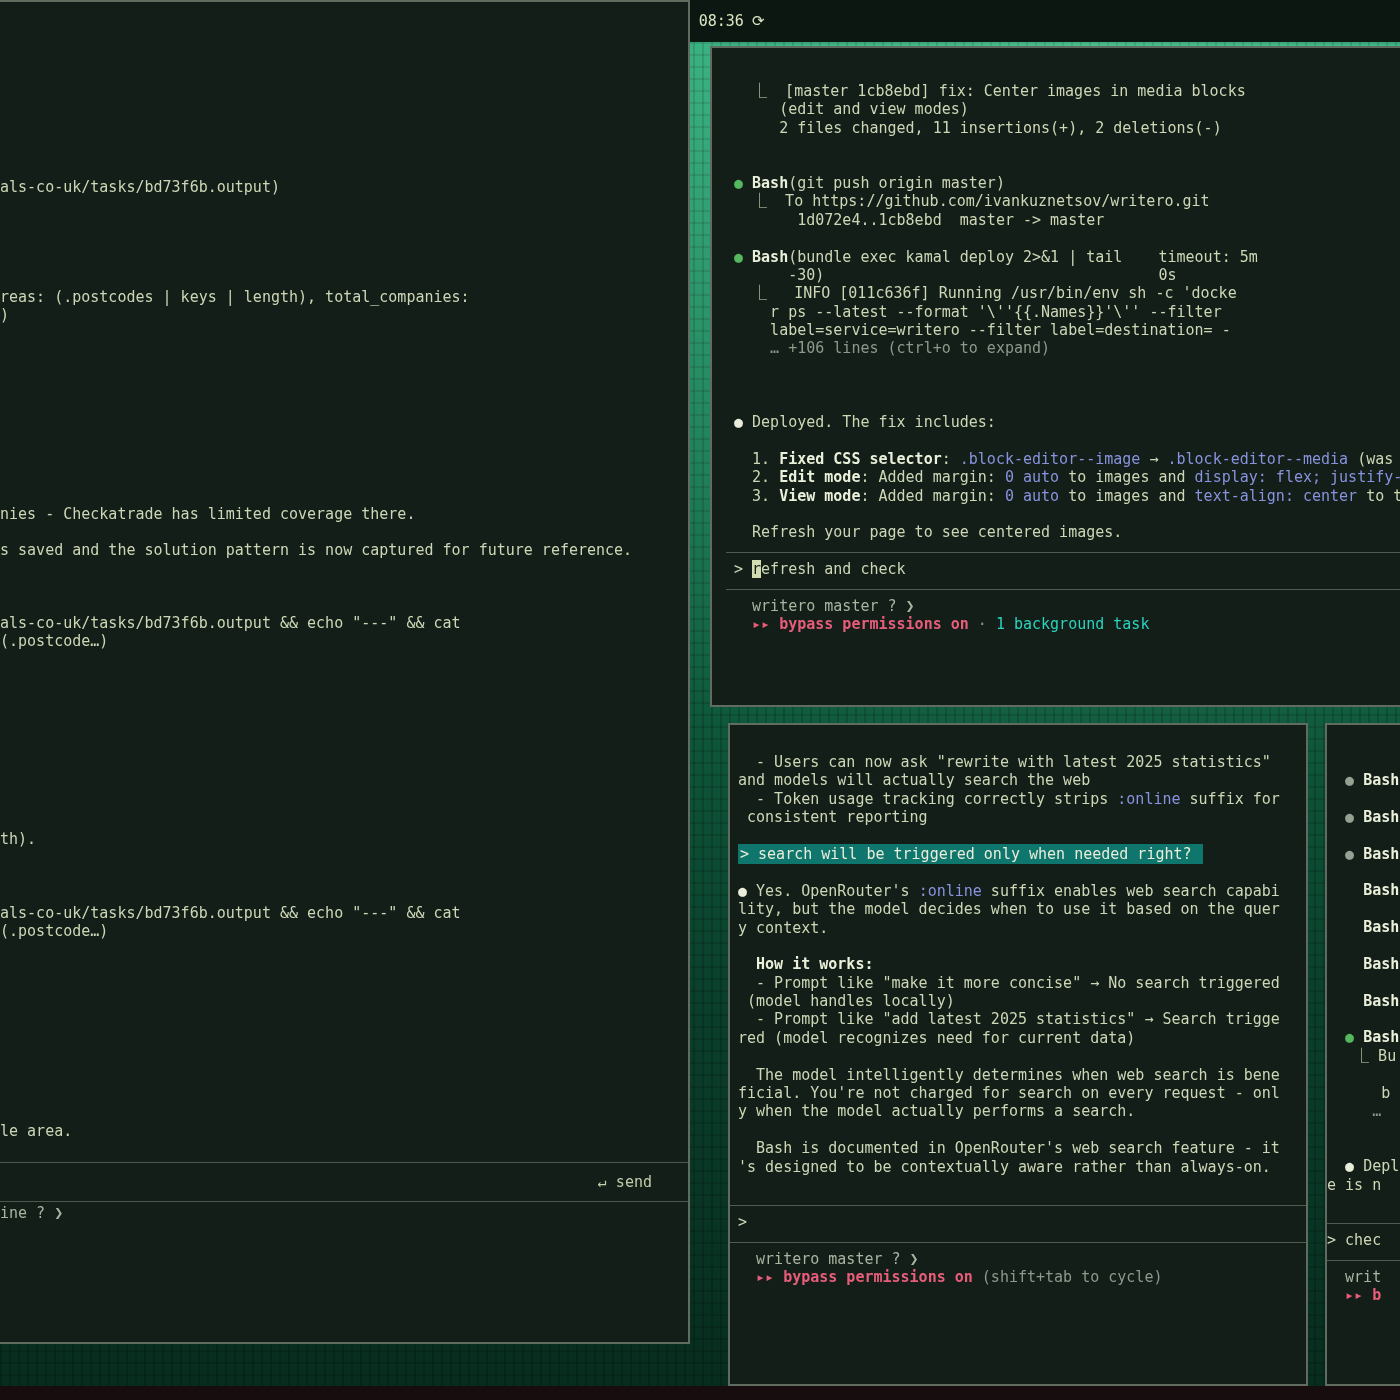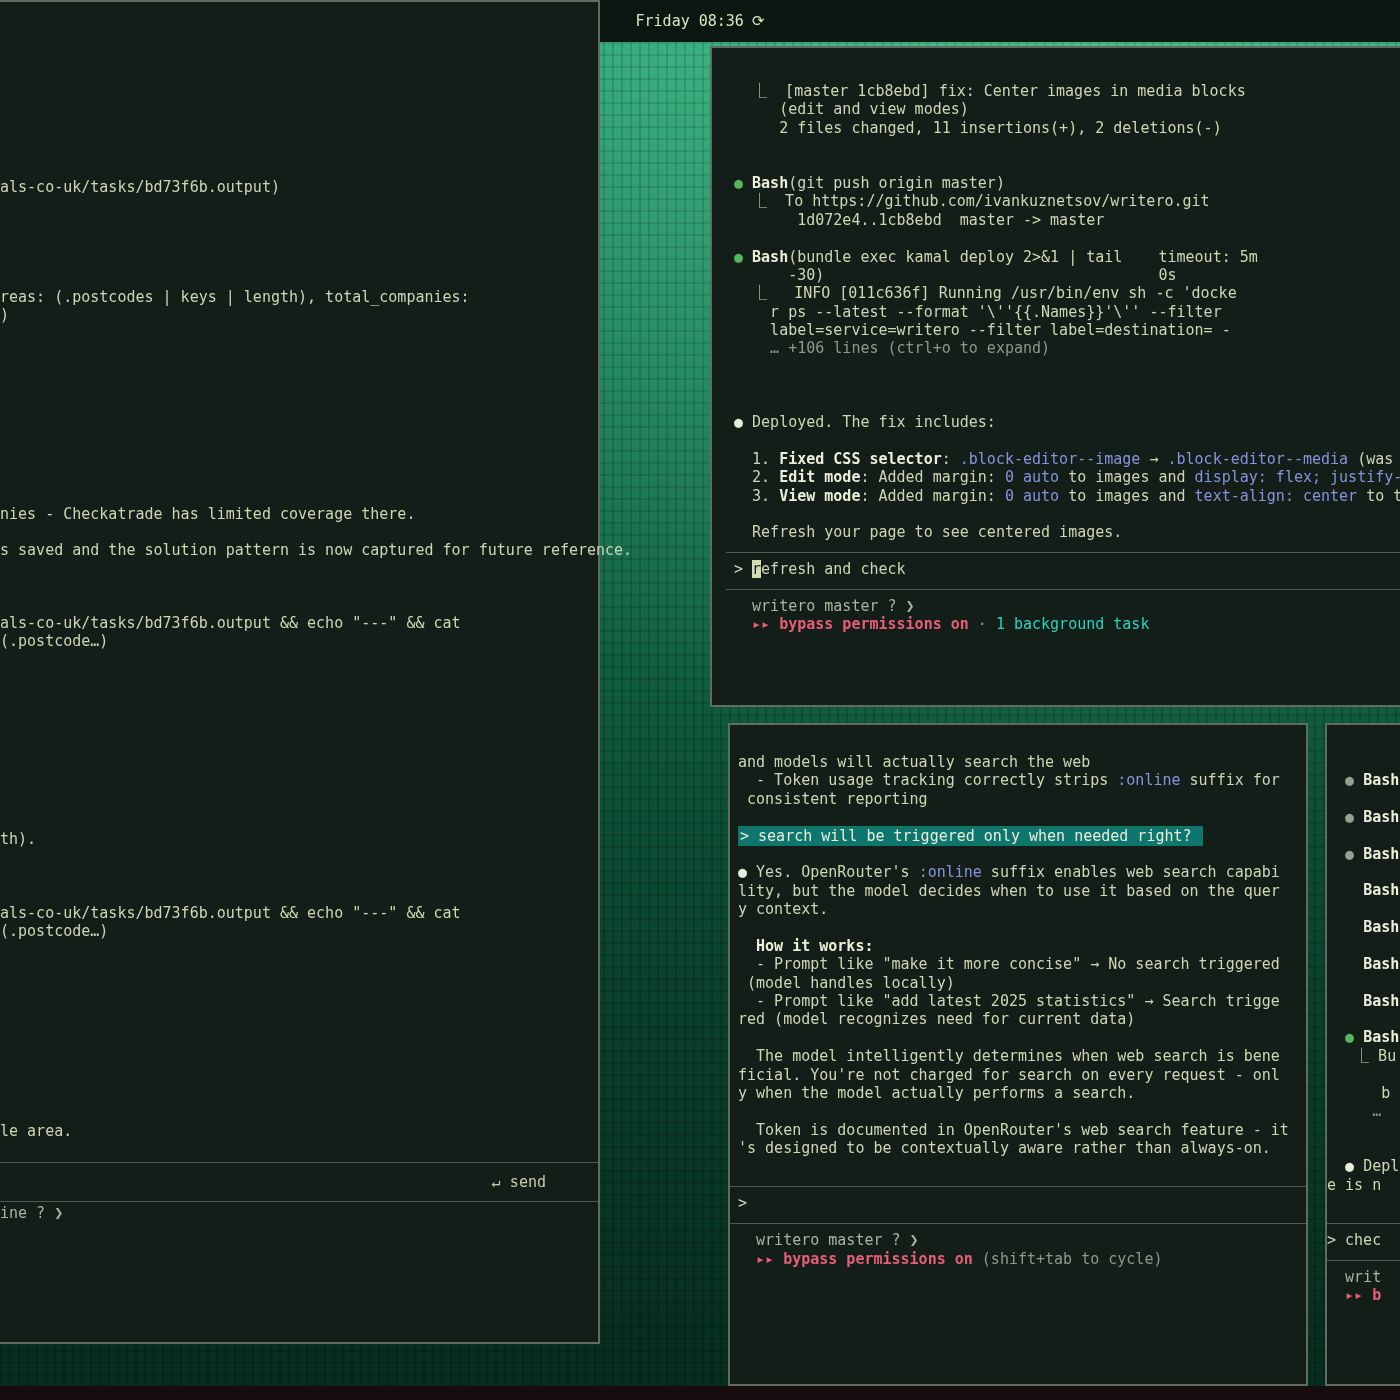--- a/index.html
+++ b/index.html
@@ -14,21 +14,21 @@
   }
   .topbar{
     position:absolute;left:0;top:0;width:1400px;height:42px;
     background:#0c1712;color:#dce6c2;font-size:15px;
     display:flex;align-items:center;justify-content:center;gap:8px;
   }
   .pane{
     position:absolute;background:#141e18;box-sizing:border-box;
     border:2px solid #5f6c5f;color:#cdd7b6;
   }
-  #pane-left{left:0;top:42;width:600px;height:1344px;border-left:none;}
+  #pane-left{left:0;top:42;width:690px;height:1344px;border-left:none;}
   #pane-top-right{left:710px;top:46px;width:692px;height:661px;padding:34px 0 0 22px;overflow:hidden;}
   #pane-bottom-middle{left:728px;top:723px;width:580px;height:663px;padding:28px 0 0 8px;overflow:hidden;}
   #pane-bottom-right{left:1325px;top:723px;width:77px;height:663px;padding:46px 0 0 0;overflow:hidden;}
   .strip-bottom{position:absolute;left:0;top:1386px;width:1400px;height:14px;background:#170c0e;}
 
   .tl{white-space:pre;height:18.4px;line-height:18.4px;font-size:15px;overflow:visible;}
   .tl.hr{background:linear-gradient(#4f5a50,#4f5a50) no-repeat 0 60%/100% 1px;}
   #pane-top-right .tl.hr,#pane-bottom-middle .tl.hr{margin-left:-8px;width:104%;}
   .seg-f{color:#cdd7b6;}
   .seg-b{color:#eaf0da;font-weight:bold;}
@@ -49,21 +49,21 @@
   .lp-group:nth-child(2){top:286px;}
   .lp-group:nth-child(3){top:503px;}
   .lp-group:nth-child(4){top:539px;}
   .lp-group:nth-child(5){top:612px;}
   .lp-group:nth-child(6){top:828px;}
   .lp-group:nth-child(7){top:902px;}
   .lp-group:nth-child(8){top:1120px;}
 
   .lp-input{position:absolute;left:0;right:0;top:1160px;border-top:1px solid #4e594e;}
   .lp-send-row{height:38px;display:flex;justify-content:flex-end;align-items:center;
-    padding-right:52px;border-bottom:1px solid #4e594e;color:#c3cdaa;font-size:15px;}
+    padding-right:36px;border-bottom:1px solid #4e594e;color:#c3cdaa;font-size:15px;}
   .lp-status{margin-top:2px;font-size:15px;color:#a9b4a1;white-space:pre;}
 </style>
 </head>
 <body>
 
 <div class="topbar">
   <span>Friday 08:36</span>
   <span>⟳</span>
 </div>
 
@@ -113,41 +113,42 @@
     <div class="tl"></div>
     <div class="tl"><span class="seg-f">  Refresh your page to see centered images.</span></div>
     <div class="tl hr"></div>
     <div class="tl"><span class="seg-f">&gt; </span><span class="seg-cur">r</span><span class="seg-f">efresh and check</span></div>
     <div class="tl hr"></div>
     <div class="tl"><span class="seg-s">  writero master ? ❯</span></div>
     <div class="tl"><span class="seg-p">  ▸▸ bypass permissions on</span><span class="seg-d"> · </span><span class="seg-c">1 background task</span></div>
   </div>
 
 <div class="pane" id="pane-bottom-middle">
+    <div class="tl"><span class="seg-f">  - Users can now ask "rewrite with latest 2025 statistics"</span></div>
     <div class="tl"><span class="seg-f">and models will actually search the web</span></div>
     <div class="tl"><span class="seg-f">  - Token usage tracking correctly strips </span><span class="seg-bl">:online</span><span class="seg-f"> suffix for</span></div>
     <div class="tl"><span class="seg-f"> consistent reporting</span></div>
     <div class="tl"></div>
     <div class="tl"><span class="seg-hl">&gt; search will be triggered only when needed right? </span></div>
     <div class="tl"></div>
     <div class="tl"><span class="seg-w">● </span><span class="seg-f">Yes. OpenRouter's </span><span class="seg-bl">:online</span><span class="seg-f"> suffix enables web search capabi</span></div>
     <div class="tl"><span class="seg-f">lity, but the model decides when to use it based on the quer</span></div>
     <div class="tl"><span class="seg-f">y context.</span></div>
     <div class="tl"></div>
     <div class="tl"><span class="seg-b">  How it works:</span></div>
     <div class="tl"><span class="seg-f">  - Prompt like "make it more concise" → No search triggered</span></div>
     <div class="tl"><span class="seg-f"> (model handles locally)</span></div>
     <div class="tl"><span class="seg-f">  - Prompt like "add latest 2025 statistics" → Search trigge</span></div>
     <div class="tl"><span class="seg-f">red (model recognizes need for current data)</span></div>
     <div class="tl"></div>
     <div class="tl"><span class="seg-f">  The model intelligently determines when web search is bene</span></div>
     <div class="tl"><span class="seg-f">ficial. You're not charged for search on every request - onl</span></div>
     <div class="tl"><span class="seg-f">y when the model actually performs a search.</span></div>
     <div class="tl"></div>
-    <div class="tl"><span class="seg-f">  Token is documented in OpenRouter's web search feature - it</span></div>
+    <div class="tl"><span class="seg-f">  Bash is documented in OpenRouter's web search feature - it</span></div>
     <div class="tl"><span class="seg-f">'s designed to be contextually aware rather than always-on.</span></div>
     <div class="tl"></div>
     <div class="tl hr"></div>
     <div class="tl"><span class="seg-f">&gt; </span></div>
     <div class="tl hr"></div>
     <div class="tl"><span class="seg-s">  writero master ? ❯</span></div>
     <div class="tl"><span class="seg-p">  ▸▸ bypass permissions on</span><span class="seg-d"> (shift+tab to cycle)</span></div>
   </div>
 
 <div class="pane" id="pane-bottom-right">

